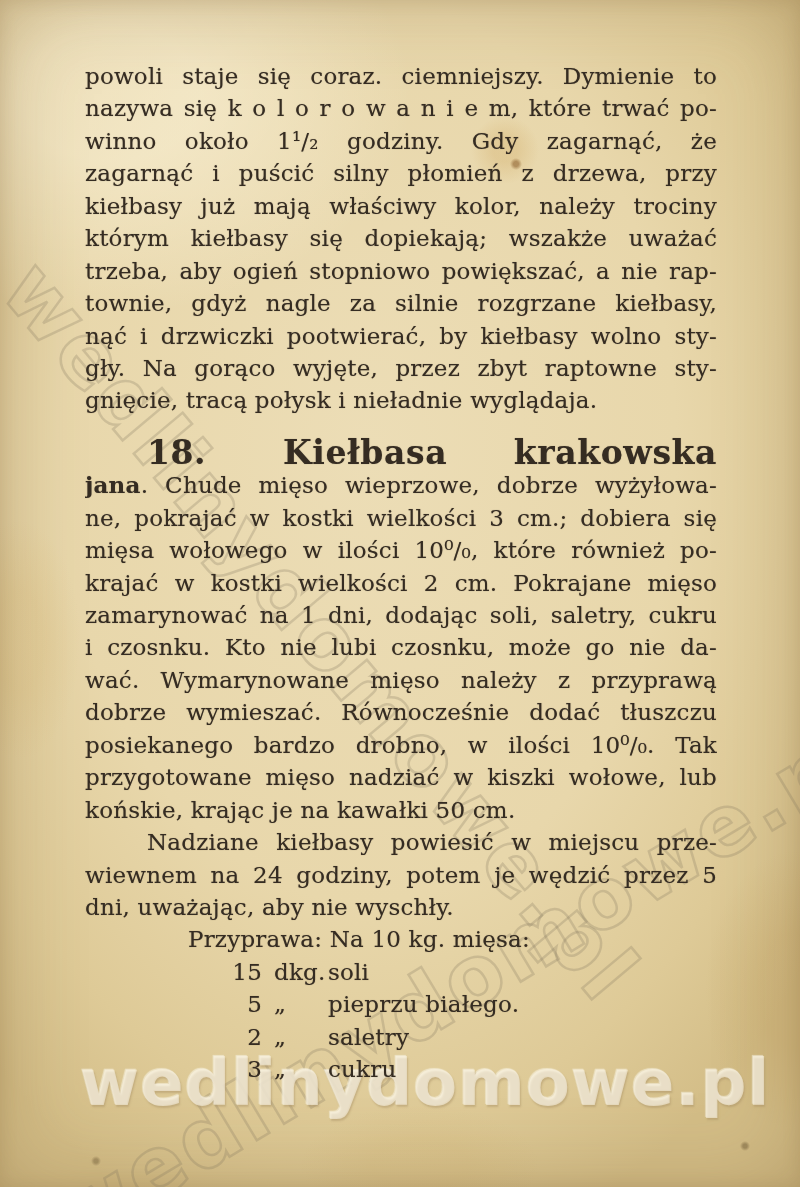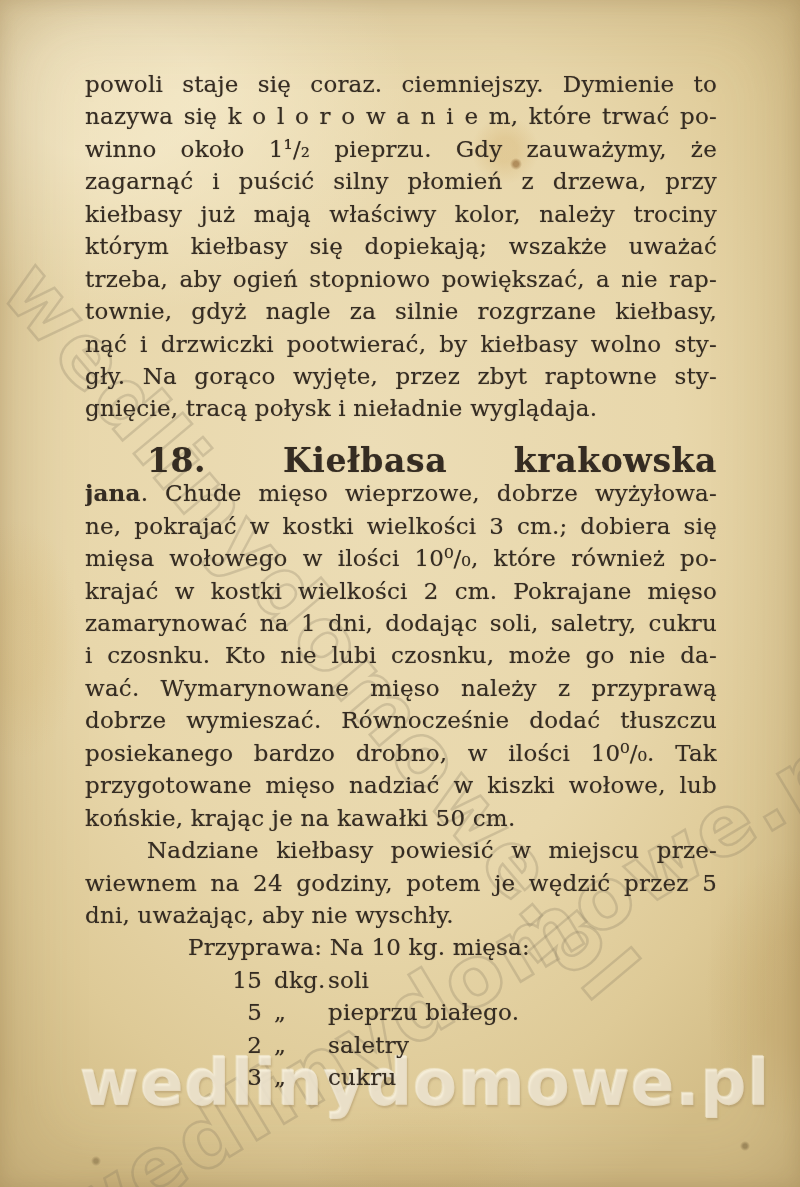--- a/index.html
+++ b/index.html
@@ -37,21 +37,21 @@
   .wm-bottom{
     position:absolute;left:80px;top:1046px;white-space:nowrap;
     font:700 64px "DejaVu Sans", sans-serif;
     letter-spacing:1px;
     color:rgba(250,243,227,0.62);
     text-shadow:1px 2px 2px rgba(166,143,99,.45), -1px -1px 1px rgba(255,255,250,.5);
     pointer-events:none;
   }
   
   .textblock{
-    position:absolute;left:85px;top:68px;width:632px;
+    position:absolute;left:85px;top:60px;width:632px;
     font-size:23px;line-height:32.45px;
     color:#352c22;
     text-shadow:0 0 1px rgba(58,49,40,.45);
     letter-spacing:.2px;
   }
   .line{height:32.45px;overflow:hidden;}
   .j{text-align:justify;text-align-last:justify;}
   .l{text-align:left;}
   .ind1{text-indent:62px;}
   .ind2{margin-left:103px;}
@@ -65,21 +65,21 @@
 </head>
 <body>
 
 <div class="page">
   <div class="wm-diag wm-a">wedlinydomowe.pl</div>
   <div class="wm-diag wm-b">wedlinydomowe.pl</div>
   <div class="wm-bottom">wedlinydomowe.pl</div>
   <div class="textblock" id="textblock">
       <div class="line j">powoli staje się coraz. ciemniejszy. Dymienie to</div>
       <div class="line j">nazywa się k o l o r o w a n i e m, które trwać po-</div>
-      <div class="line j">winno około 1¹/₂ pieprzu. Gdy zauważymy, że</div>
+      <div class="line j">winno około 1¹/₂ godziny. Gdy zagarnąć, że</div>
       <div class="line j">zagarnąć i puścić silny płomień z drzewa, przy</div>
       <div class="line j">kiełbasy już mają właściwy kolor, należy trociny</div>
       <div class="line j">którym kiełbasy się dopiekają; wszakże uważać</div>
       <div class="line j">trzeba, aby ogień stopniowo powiększać, a nie rap-</div>
       <div class="line j">townie, gdyż nagle za silnie rozgrzane kiełbasy,</div>
       <div class="line j">nąć i drzwiczki pootwierać, by kiełbasy wolno sty-</div>
       <div class="line j">gły. Na gorąco wyjęte, przez zbyt raptowne sty-</div>
       <div class="line l">gnięcie, tracą połysk i nieładnie wyglądaja.</div>
       <div class="line j heading ind1"><span class="b num">18.</span> <span class="b">Kiełbasa krakowska grubo kra-</span></div>
       <div class="line j"><span class="b">jana</span><span class="">. Chude mięso wieprzowe, dobrze wyżyłowa-</span></div>

